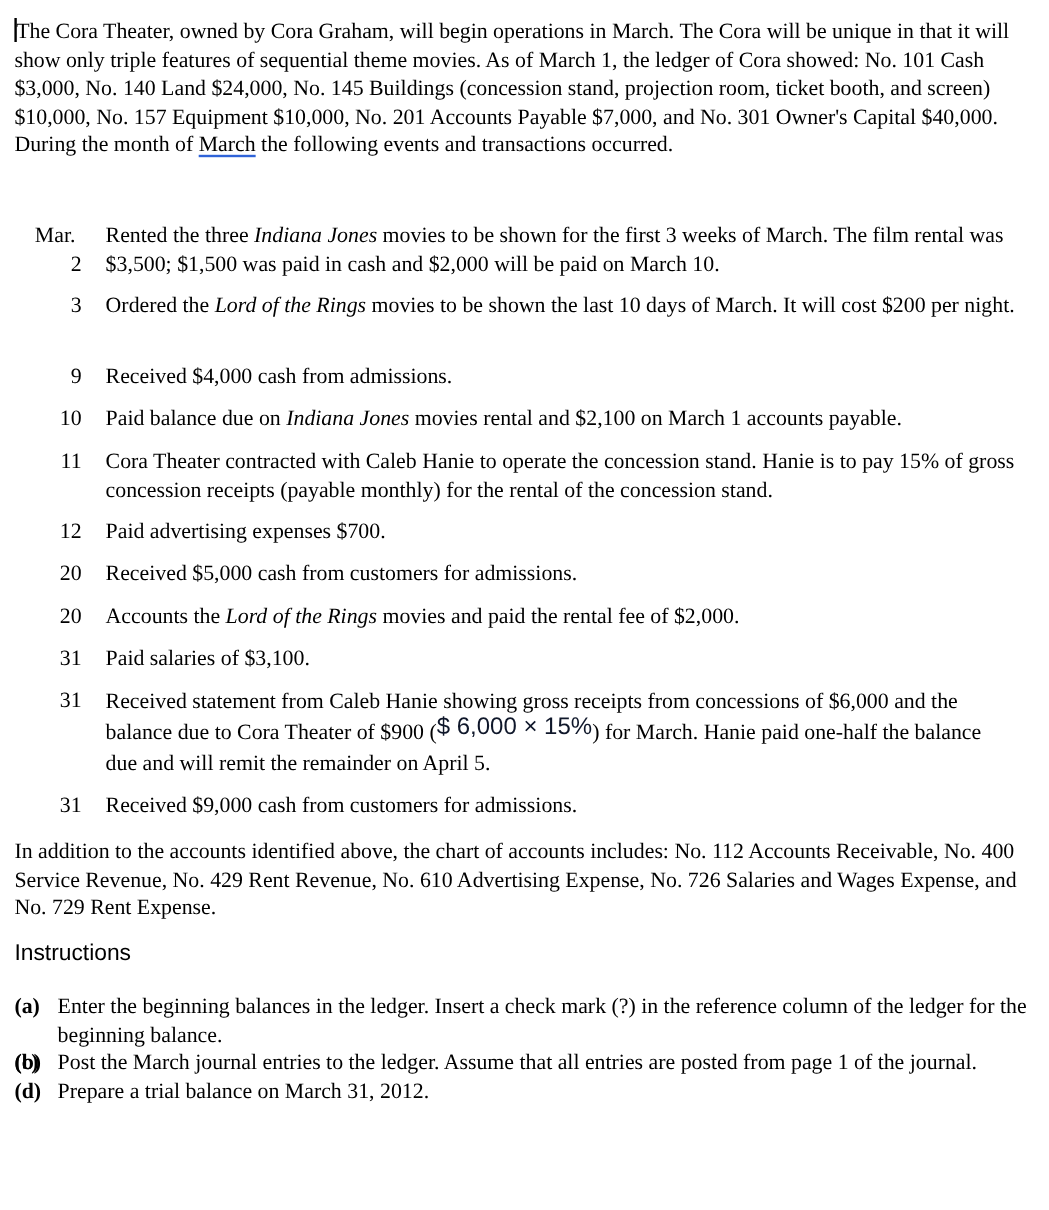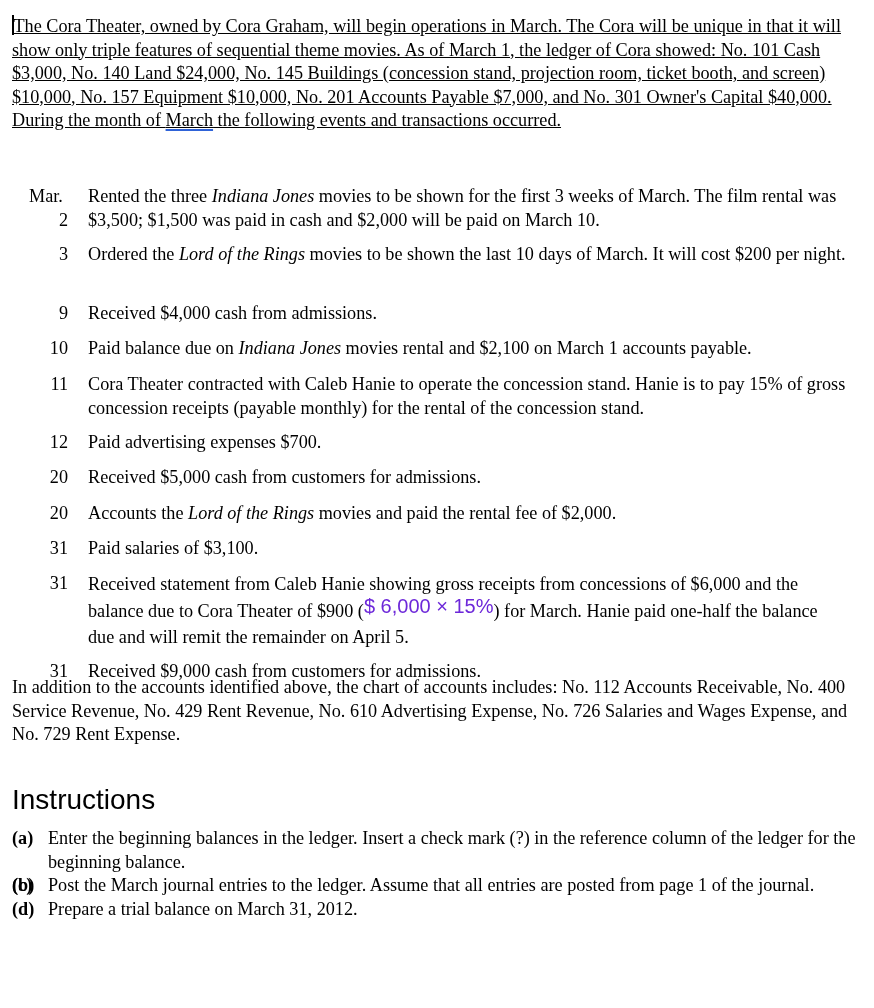--- a/index.html
+++ b/index.html
@@ -3,44 +3,44 @@
 <meta charset="utf-8">
 <style>
   html, body { margin:0; padding:0; background:#ffffff; }
   body {
     width:874px; height:1008px; overflow:hidden; position:relative;
     font-family:"Liberation Serif", "DejaVu Serif", serif;
     color:#000; font-size:18.2px;
   }
   .intro {
     position:absolute; left:12px; top:15px; width:850px;
-    line-height:23.5px; margin:0;text-decoration:underline;
+    line-height:23.5px; margin:0;
   }
   .cursor { display:inline-block; width:1.5px; height:20px; background:#000; vertical-align:-3px; margin-right:0; }
   .spell { text-decoration: underline; text-decoration-color:#2f63d8; text-decoration-thickness:2px; text-underline-offset:3px; }
   .tx {
     position:absolute; left:0; width:874px; line-height:24px;
   }
   .tx .date {
     position:absolute; left:0; width:68px; text-align:right;
   }
   .tx .text {
     position:absolute; left:88px; width:770px;
   }
   .mar { position:absolute; left:29px; top:184px; line-height:24px; }
   i { font-style:italic; }
   .formula {
     font-family:"Liberation Sans", "DejaVu Sans", sans-serif;
-    color:#6d28d9; font-size:20px; position:relative; top:-4px;
+    color:#0f172a; font-size:20px; position:relative; top:-4px;
   }
-  .para2 { position:absolute; left:12px; top:676px; width:850px; line-height:23.5px; margin:0; }
+  .para2 { position:absolute; left:12px; top:698px; width:850px; line-height:23.5px; margin:0; }
   .instr-h {
     position:absolute; left:12px; top:784px;
     font-family:"Liberation Sans", "DejaVu Sans", sans-serif;
-    font-size:28px; margin:0; font-weight:normal;
+    font-size:19px; margin:0; font-weight:normal;
   }
   .instr { position:absolute; left:12px; top:827px; width:850px; line-height:23.5px; }
   .instr .item { position:relative; padding-left:36px; }
   .instr .lbl { position:absolute; left:0; font-weight:bold; }
 </style>
 </head>
 <body>
 
 <p class="intro"><span class="cursor"></span><span>The Cora Theater, owned by Cora Graham, will begin operations in March. The Cora will be unique in that it will show only triple features of sequential theme movies. As of March 1, the ledger of Cora showed: No. 101 Cash $3,000, No. 140 Land $24,000, No. 145 Buildings (concession stand, projection room, ticket booth, and screen) $10,000, No. 157 Equipment $10,000, No. 201 Accounts Payable $7,000, and No. 301 Owner's Capital $40,000. During the month of </span><span class="spell">March</span><span> the following events and transactions occurred.</span></p>
 

